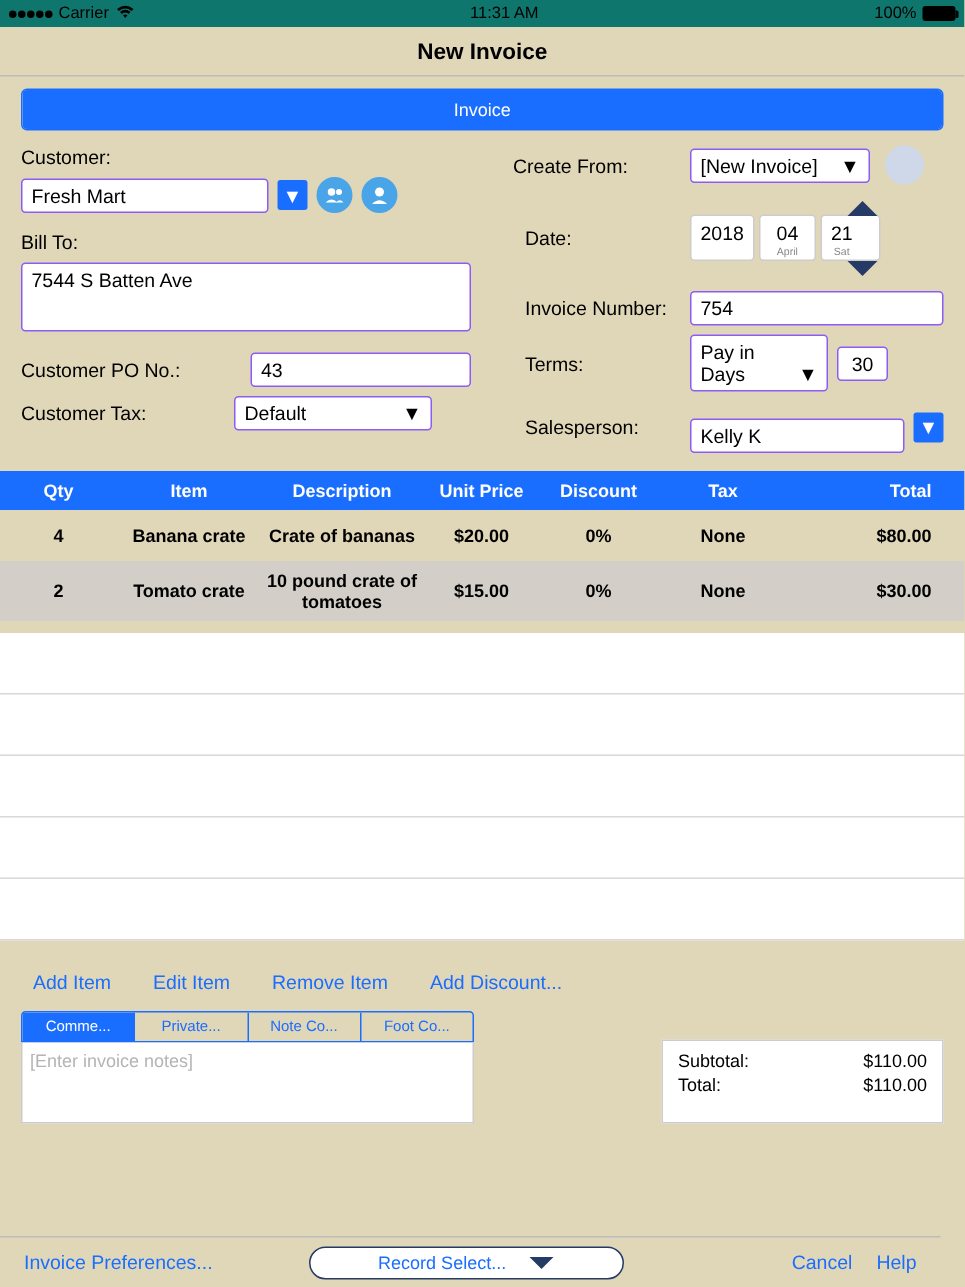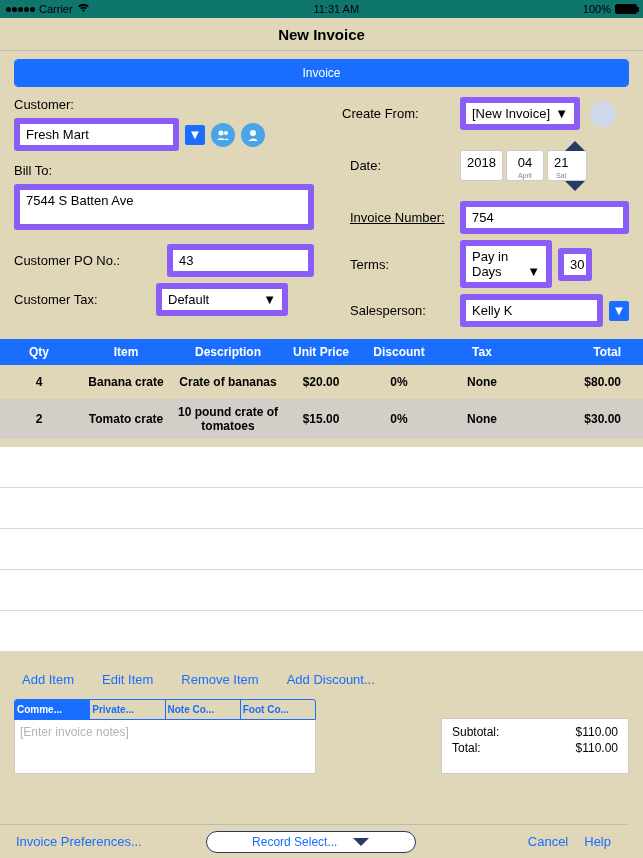--- a/index.html
+++ b/index.html
@@ -16,57 +16,57 @@
     .seg.left { flex: 0 0 306px; }
     .seg.left .seg-btn { width: 50%; }
     .seg.right { flex: 1; }
     .seg.right .seg-btn { width: 100%; }
     .columns { display: flex; padding: 4px 14px 0; gap: 28px; }
     .col { display: flex; flex-direction: column; }
     .col.left-col { width: 300px; }
     .col.right-col { flex: 1; }
     .row { display: flex; align-items: center; margin-bottom: 6px; gap: 6px; }
     .label { font-size: 13px; }
-    .field { background: #fff; border: 6px solid #8b5cf6; border-radius: 3px; padding: 3px 6px; font-size: 13px; }
+    .field { background: #fff; border: 1px solid #8b5cf6; border-radius: 3px; padding: 3px 6px; font-size: 13px; }
     .customer-field { display:flex; align-items:center; gap:6px; }
     .customer-input { width: 165px; }
     .dropdown-btn { width: 20px; height: 20px; background: #1a6eff; color: #fff; display: flex; align-items: center; justify-content: center; border-radius: 2px; }
     .circle-icon { width: 24px; height: 24px; border-radius: 50%; background: #4aa4e8; display: flex; align-items: center; justify-content: center; }
     .billto { width: 300px; height: 46px; }
     .po-input { width: 148px; margin-left: 20px; }
     .tax-select { width: 132px; display:flex; justify-content:space-between; align-items:center; margin-left: 8px; }
     .createfrom { width: 120px; display:flex; justify-content:space-between; align-items:center; }
     .globe-icon { width: 26px; height: 26px; border-radius: 50%; background: #cfd8e8; margin-left: 4px; }
     .date-picker { display: flex; align-items: center; gap: 3px; position: relative; }
     .date-cell { background: #fff; border: 1px solid #ccc; border-radius: 3px; padding: 4px 6px; font-size: 12px; position: relative; min-width: 38px; text-align: center; }
     .date-sub { font-size: 7px; color: #888; position: absolute; bottom: 1px; left: 0; right: 0; text-align:center; }
     .date-cell .main { display:block; margin-bottom:6px; font-size:13px; }
     .date-arrows { position: absolute; right: -2px; top: 50%; transform: translateY(-50%); width: 26px; height: 42px; }
     .triangle { width:0; height:0; border-left:10px solid transparent; border-right:10px solid transparent; position:absolute; left:3px; }
     .tri-up { border-bottom: 10px solid #263a66; top:-4px; }
     .tri-down { border-top: 10px solid #263a66; bottom:-4px; }
     .inv-input { flex:1; }
     .terms-select { width: 92px; display:flex; justify-content:space-between; align-items:flex-end; }
     .terms-days { width: 34px; text-align:center; }
-    .sales-input { flex:1; }
+    .sales-input { flex:1;margin-top:12px; }
     .table { margin: 6px 0 12px; }
     .thead { display: flex; background: #1a6eff; color: #fff; font-size: 12px; font-weight: 600; }
     .th, .td { padding: 6px 4px; text-align: center; }
     .c-qty{width:78px;} .c-item{width:96px;} .c-desc{width:108px;} .c-price{width:78px;} .c-disc{width:78px;} .c-tax{width:88px;} .c-total{flex:1; text-align:right; padding-right:22px;}
     .trow { display: flex; align-items: center; font-size: 12px; min-height: 34px; font-weight:600; }
     .trow.alt { background: #d3cfc8; }
     .trow .c-desc { font-weight:600; }
     .empty-rows { background:#fff; margin-top:8px;}
     .erow { height: 41px; border-bottom: 1px solid #d8d8d8; }
     .item-actions { display: flex; gap: 28px; padding: 8px 22px 10px; }
     .link-btn { color: #1a6eff; font-size: 13px; cursor: pointer; }
     .bottom-area { display:flex; padding: 2px 14px; gap: 14px; }
     .notes-box { width: 302px; }
     .note-tabs { display:flex; border:1px solid #1a6eff; border-radius:3px 3px 0 0; overflow:hidden; }
-    .note-tab { flex:1; padding:4px 2px; font-size:10px; text-align:left; border-right:1px solid #1a6eff; color:#1a6eff; cursor:pointer;font-weight:bold; }
+    .note-tab { flex:1; padding:4px 2px; font-size:10px; text-align:center; border-right:1px solid #1a6eff; color:#1a6eff; cursor:pointer; }
     .note-tab:last-child{border-right:none;}
     .note-tab.active { background:#1a6eff; color:#fff; }
     .note-body { background:#fff; border:1px solid #ccc; border-top:none; height:54px; padding:5px; color:#b4b4b4; font-size:12px; }
     .totals-box { margin-left:auto; background:#fff; border:1px solid #ccc; padding:6px 10px; width:188px; font-size:12px; height:56px; align-self:flex-end; }
     .tot-row { display:flex; justify-content:space-between; margin-bottom:2px; }
     .footer { position:absolute; bottom:0; left:0; right:16px; height:34px; border-top:1px solid #bbb; display:flex; align-items:center; padding: 0 16px; gap:16px; background:#e0d6b8; }
     .footer .link-btn { font-size:13px; }
     .record-select { flex-shrink:0; margin: 0 auto; width:210px; border:1.5px solid #263a66; border-radius:12px; padding:3px 8px; display:flex; align-items:center; justify-content:center; gap:16px; color:#1a6eff; font-size:12px; background:#fff; }
     .rs-tri { width:0;height:0;border-left:8px solid transparent;border-right:8px solid transparent;border-top:8px solid #263a66; }
     .signal-dots { display:flex; gap:1px; align-items:center;}
@@ -174,21 +174,21 @@
             <span class="main">21</span>
             <span class="date-sub" style="left:-12px;">Sat</span>
           <div class="date-arrows">
             <div class="triangle tri-up"></div>
             <div class="triangle tri-down"></div>
           </div>
         </div>
       </div>
     </div>
     <div class="row" style="margin-top:14px;">
-      <span class="label" style="width:112px; padding-left:8px;text-decoration:underline;">Invoice Number:</span>
+      <span class="label" style="width:112px; padding-left:8px;">Invoice Number:</span>
       <div class="field inv-input">754</div>
     </div>
     <div class="row">
       <span class="label" style="width:112px; padding-left:8px;">Terms:</span>
       <div class="field terms-select">
           <span>Pay in Days</span>
           <span>▼</span>
         </div>
       <div class="field terms-days">30</div>
     </div>

